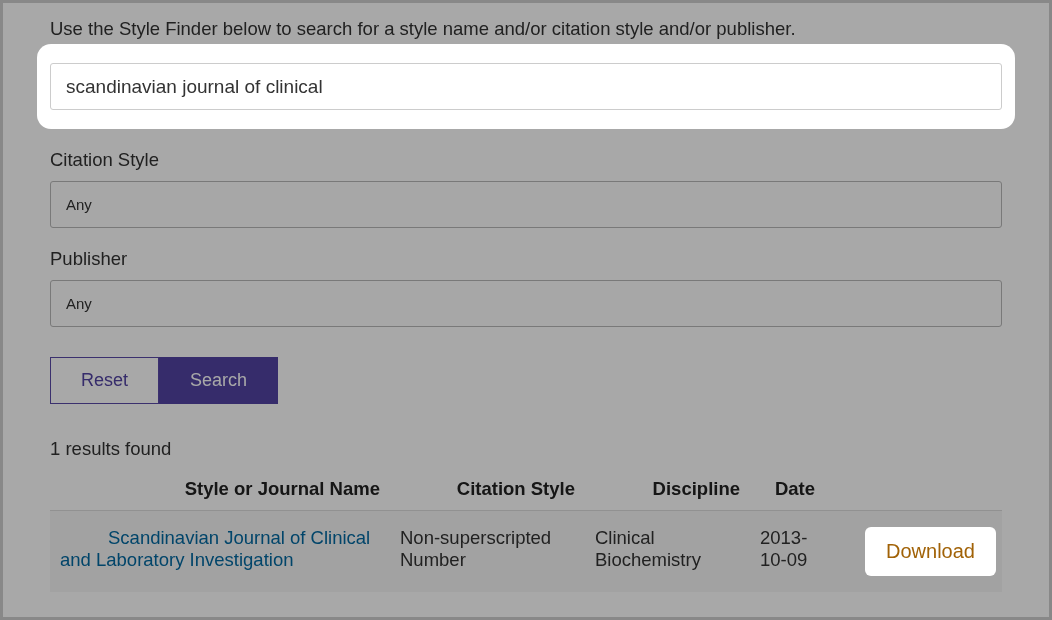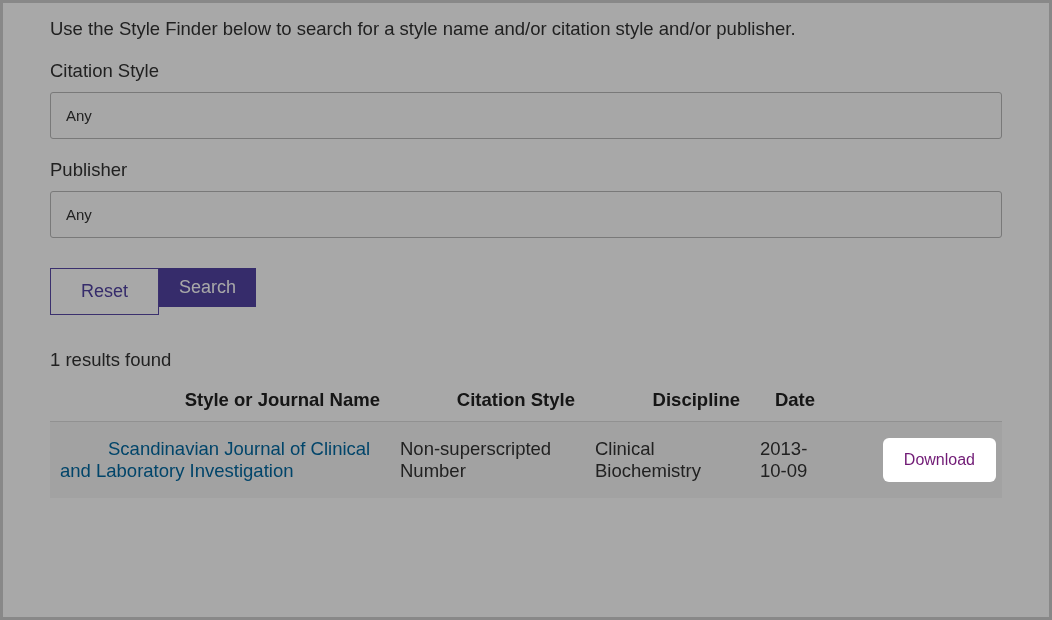--- a/index.html
+++ b/index.html
@@ -91,22 +91,22 @@
       height: 47px;
       border: 1px solid #5a4aa8;
       background: #fff;
       color: #5243a3;
       font-size: 18px;
       cursor: pointer;
       display: flex;
       align-items: center;
     }
     .btn-search {
-      padding: 0 20px;
-      height: 39px;
+      padding: 0 31px;
+      height: 47px;
       border: none;
       background: #5243a3;
       color: #fff;
       font-size: 18px;
       cursor: pointer;
       display: flex;
       align-items: center;
     }
     .results-count {
       margin-top: 34px;
@@ -136,22 +136,22 @@
     .results-table td a {
       color: #0369a1;
       text-decoration: none;
       margin-left: 48px;
     }
     .download-btn {
       background: #fff;
       border: none;
       border-radius: 6px;
       padding: 13px 21px;
-      color: #701a75;
-      font-size: 16px;
+      color: #a16207;
+      font-size: 20px;
       cursor: pointer;
       position: relative;
       z-index: 10;
       white-space: nowrap;
     }
     .download-cell {
       text-align: right;
       padding-right: 6px !important;
     }
     .col-name { width: 340px; }
@@ -162,20 +162,23 @@
 </head>
 <body>
 
 <div class="outer-border"></div>
 <div class="overlay"></div>
 
 <div class="content-wrapper">
 
   <div class="instruction-text">Use the Style Finder below to search for a style name and/or citation style and/or publisher.</div>
 
+  <div class="search-panel" style="position:relative; z-index:10;">
+    <input type="text" class="search-input" value="scandinavian journal of clinical" style="">
+  </div>
 
   <div class="field-group">
     <label class="field-label">Citation Style</label>
     <div class="select-field">
       <span>Any</span>
     </div>
   </div>
 
   <div class="field-group">
     <label class="field-label">Publisher</label>

